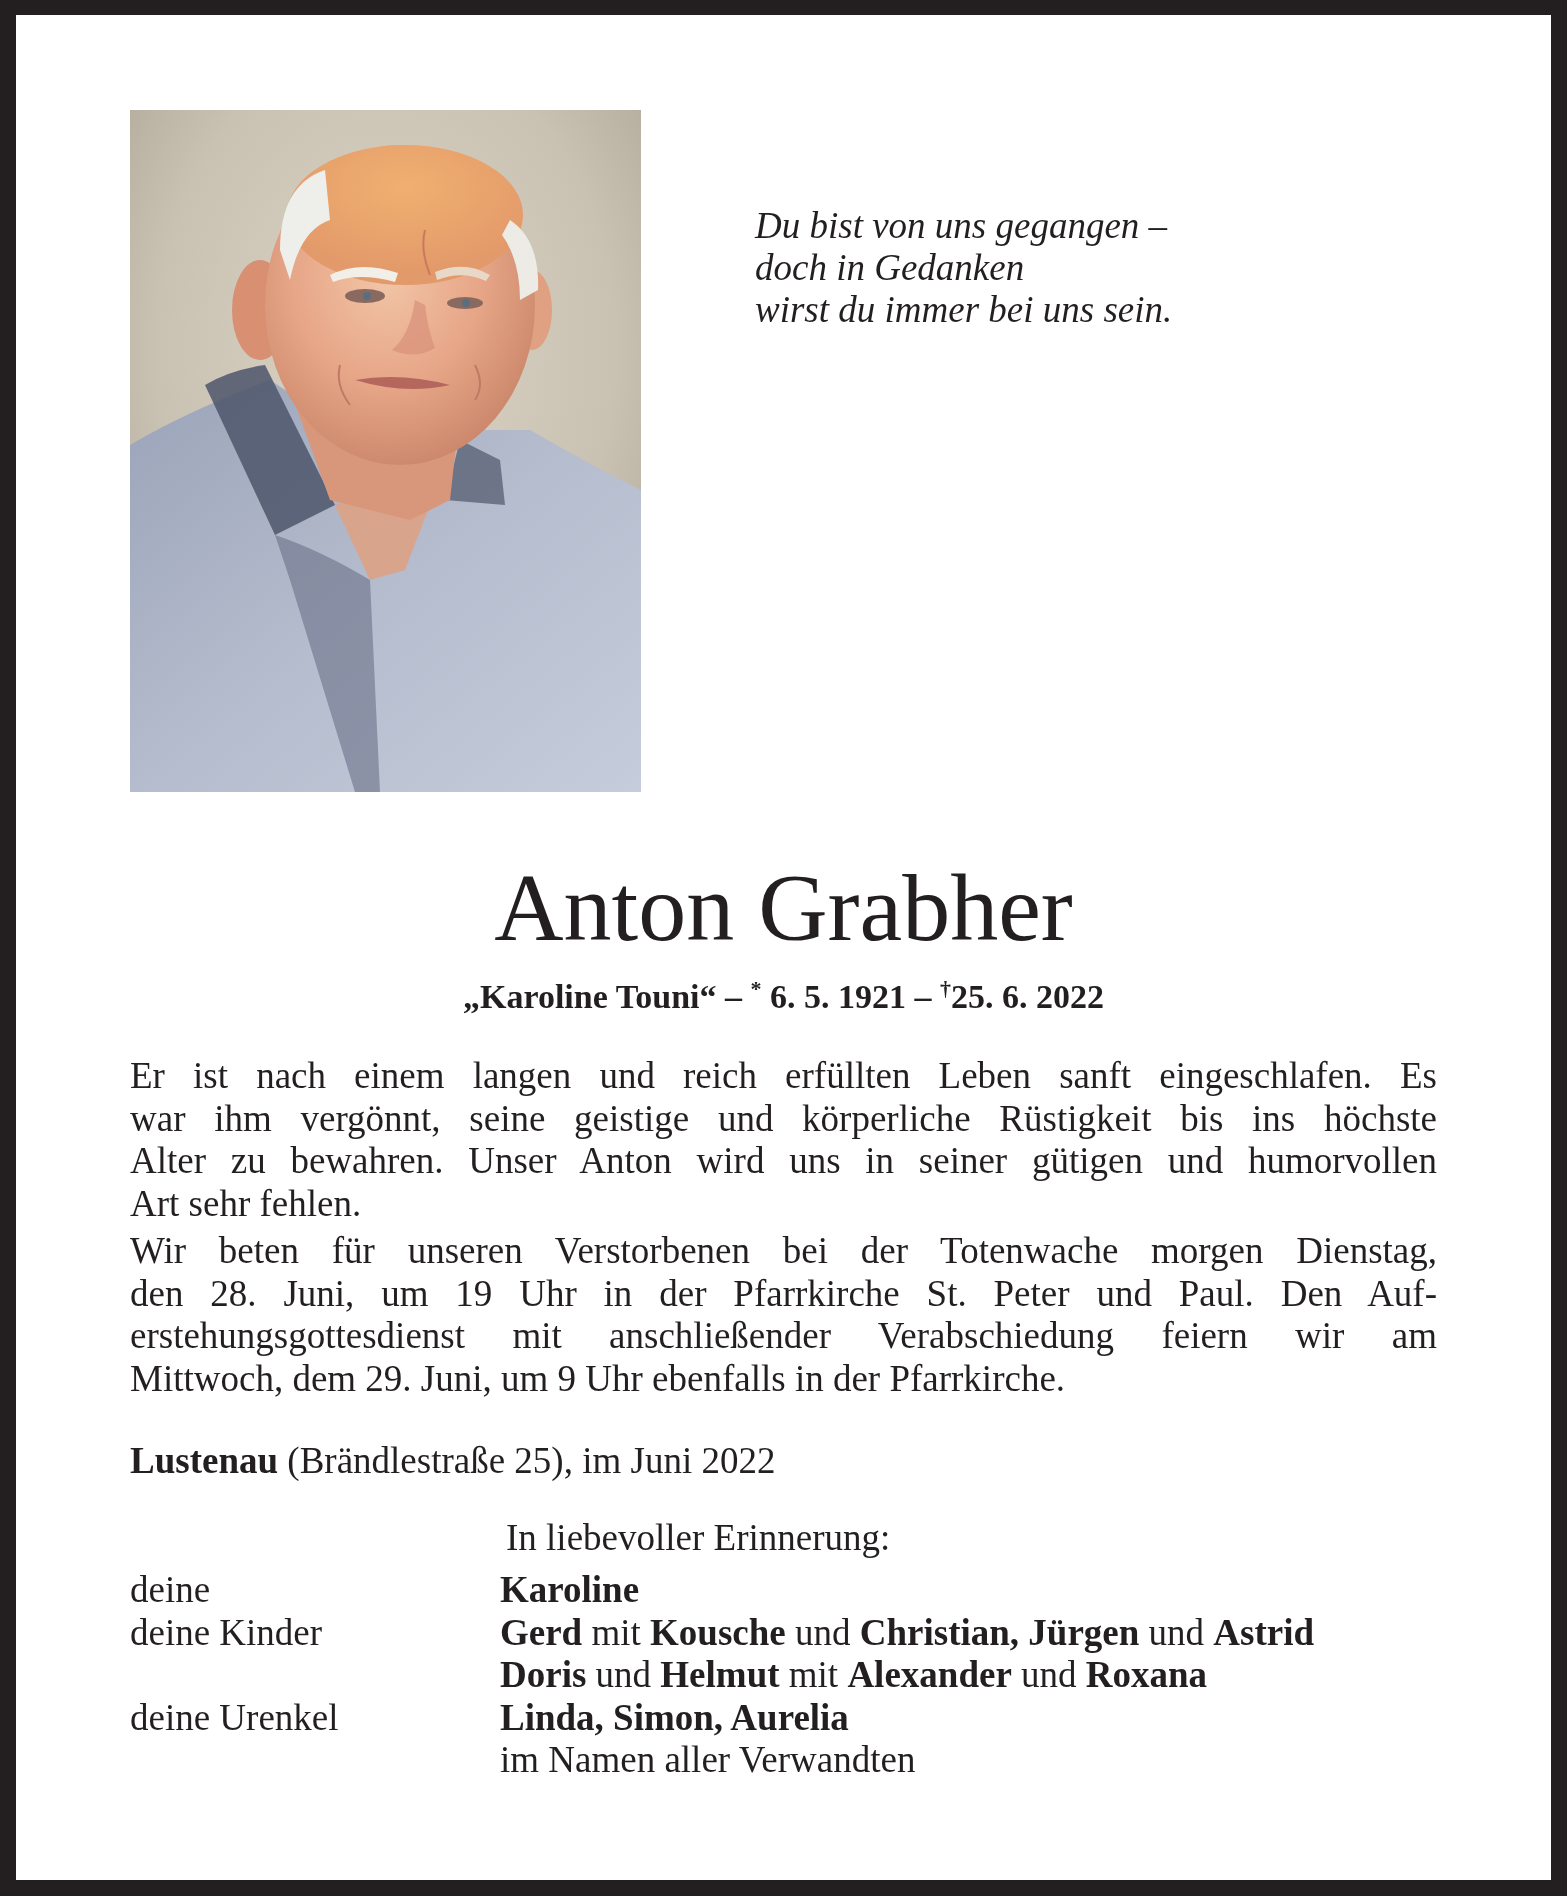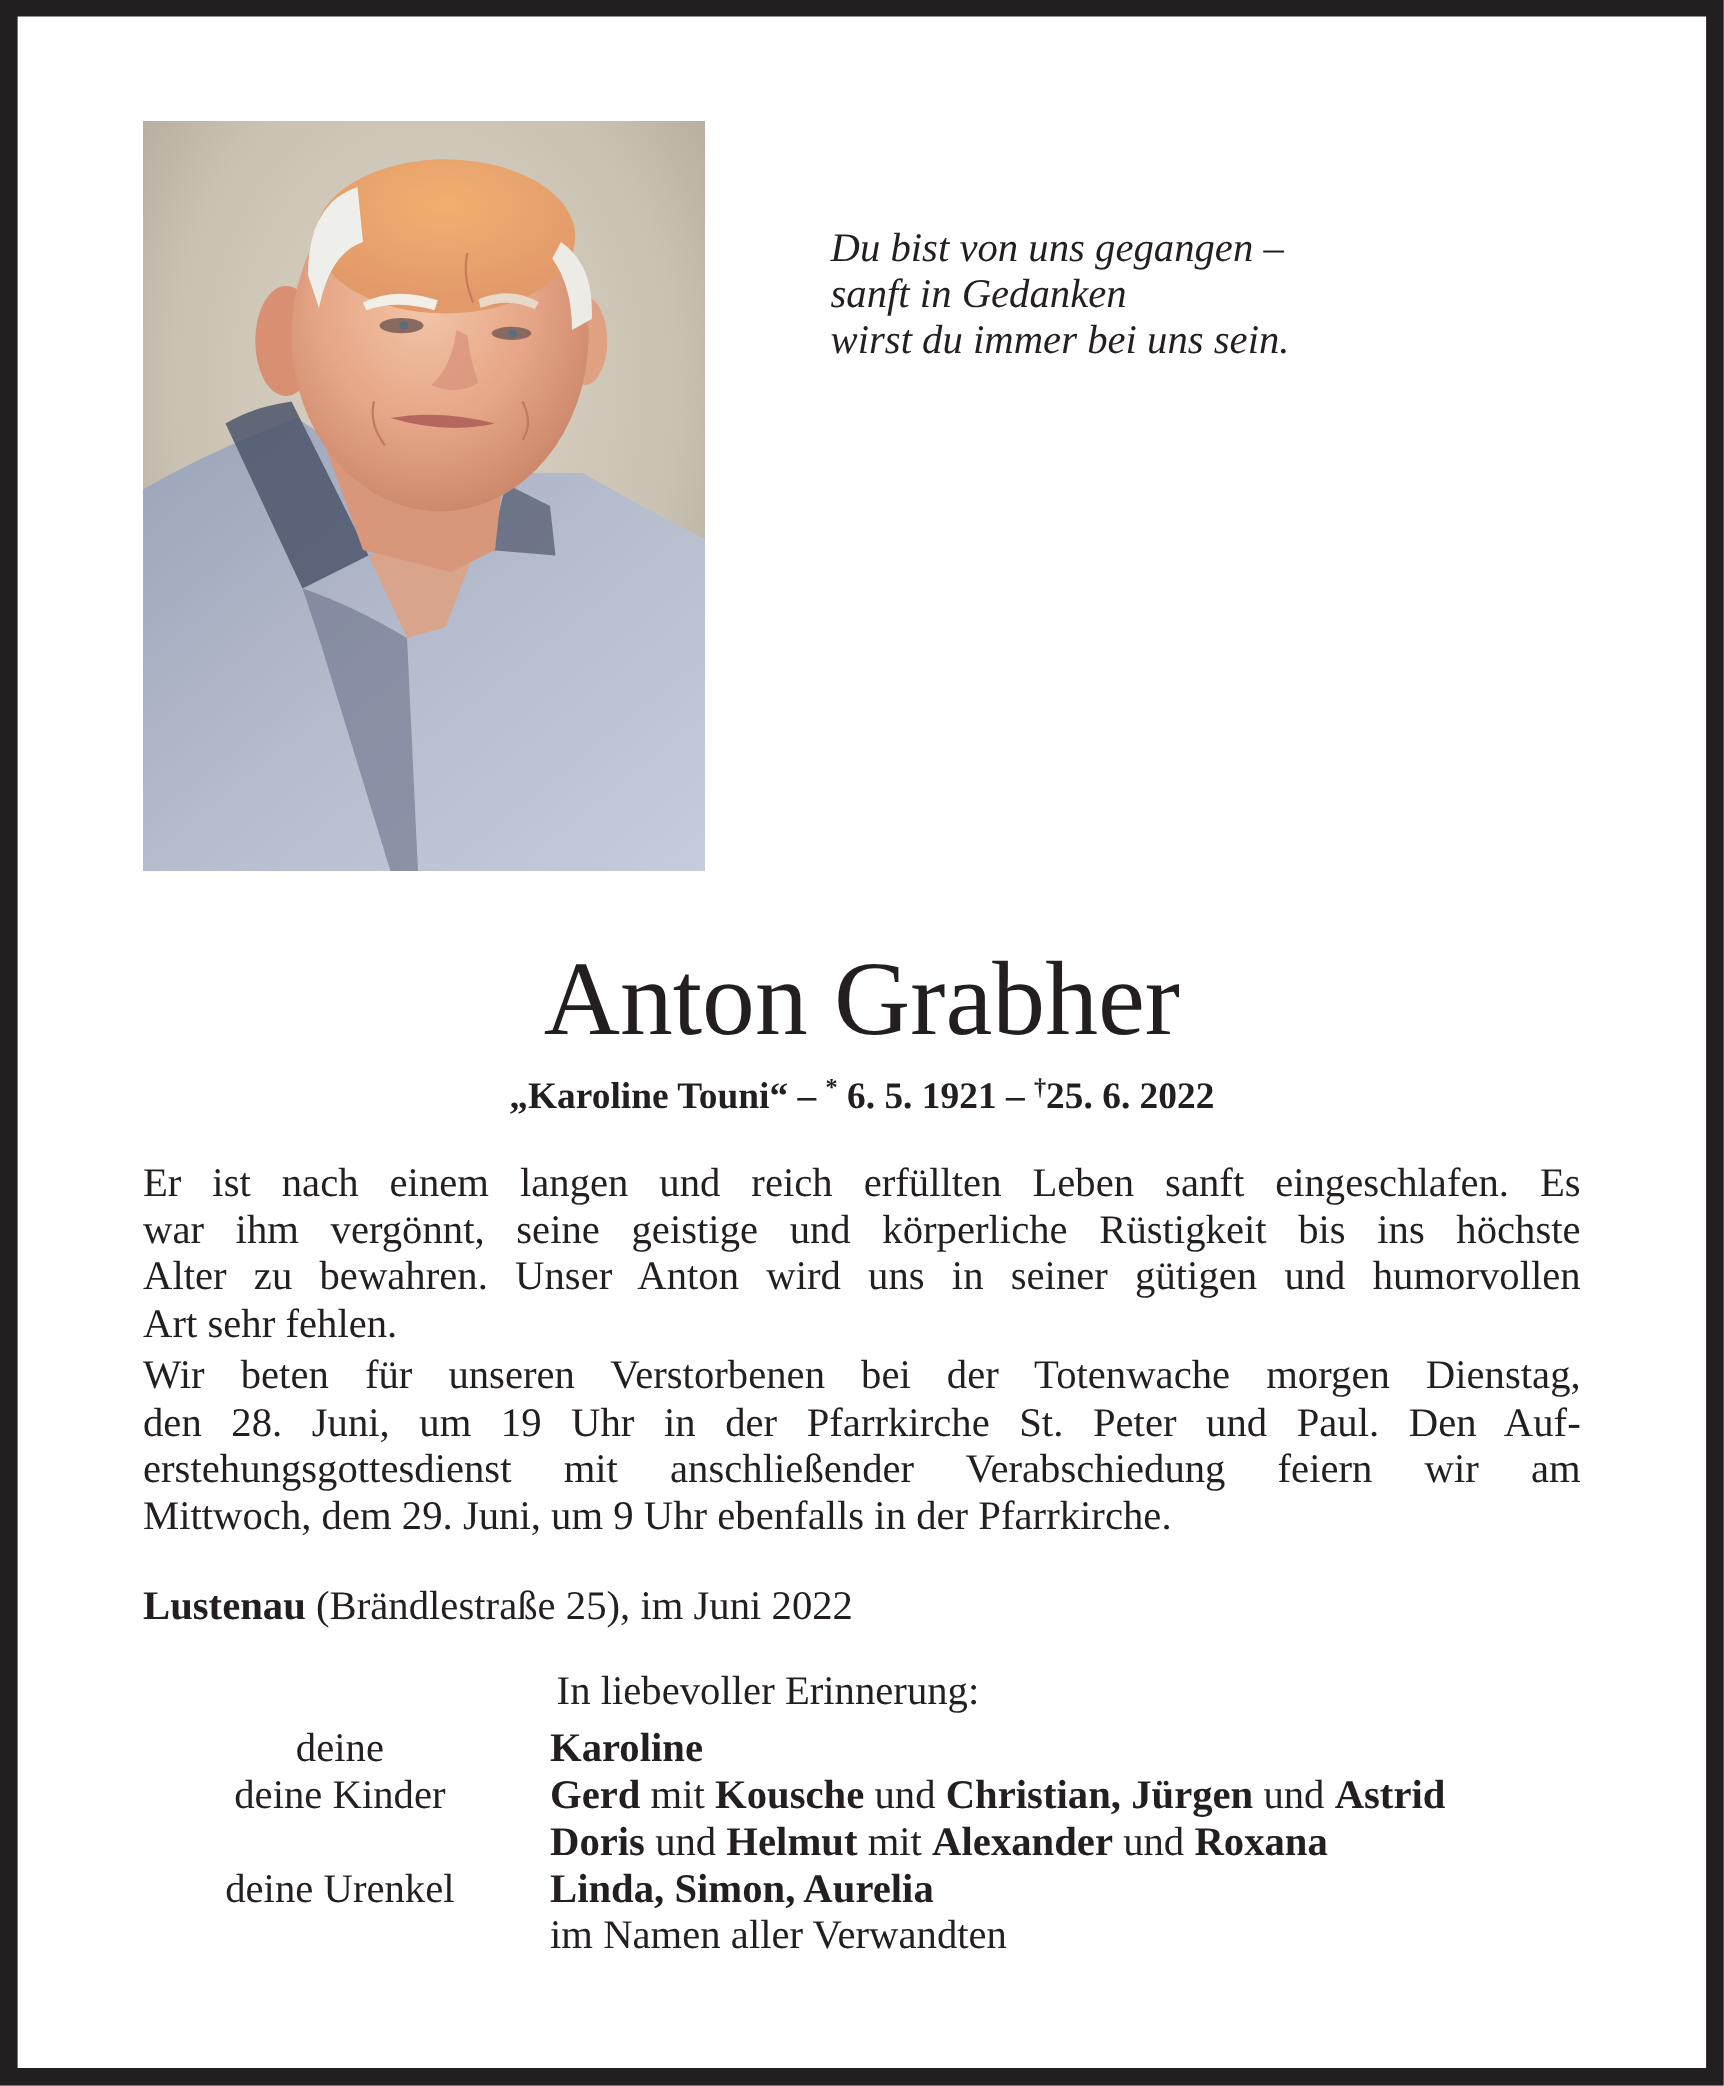--- a/index.html
+++ b/index.html
@@ -88,21 +88,21 @@
     font-size: 37px;
     line-height: 42px;
   }
   .family {
     left: 114px; top: 1554px;
     font-family: "Liberation Serif", serif;
     font-size: 37px;
     line-height: 42.5px;
   }
   .family .row { display: flex; }
-  .family .lbl { width: 370px; text-align: center; padding-right: 12px; box-sizing: border-box; white-space: nowrap; }
+  .family .lbl { width: 370px; text-align: left; padding-right: 12px; box-sizing: border-box; white-space: nowrap; }
   .family .val { white-space: nowrap; }
   .family b { font-weight: bold; margin-top: 28px; }
 </style>
 </head>
 <body>
 
 <div class="sheet">
 
   <div class="abs photo">
     <svg viewBox="0 0 511 682" preserveAspectRatio="none">
@@ -158,21 +158,21 @@
       <path d="M285 190 Q280 225 262 240 Q285 250 305 238 Q298 220 295 195 Z" fill="#d8907a" opacity="0.7"></path>
 
       <path d="M225 270 Q270 262 320 275 Q275 285 225 270 Z" fill="#b5675e"></path>
 
       <path d="M295 120 Q290 140 300 165" stroke="#c97a5c" stroke-width="2" fill="none"></path>
       <path d="M210 255 Q205 275 220 295" stroke="#c07a64" stroke-width="2" fill="none"></path>
       <path d="M345 255 Q355 275 345 290" stroke="#c07a64" stroke-width="2" fill="none"></path>
     </svg>
   </div>
 
-  <div class="abs quote"><div>Du bist von uns gegangen –</div><div>sanft in Gedanken</div><div>wirst du immer bei uns sein.</div></div>
+  <div class="abs quote"><div>Du bist von uns gegangen –</div><div>doch in Gedanken</div><div>wirst du immer bei uns sein.</div></div>
 
 
   <div class="abs name">Anton Grabher</div>
 
   <div class="abs dates"><span>„Karoline Touni“</span><span> – </span><sup>*</sup><span> 6. 5. 1921</span><span> – </span><sup>†</sup><span>25. 6. 2022</span></div>
 
   <div class="abs para p1">
     <span>Er ist nach einem langen und reich erfüllten Leben sanft eingeschlafen. Es</span>
     <span>war ihm vergönnt, seine geistige und körperliche Rüstigkeit bis ins höchste</span>
     <span>Alter zu bewahren. Unser Anton wird uns in seiner gütigen und humorvollen</span>

